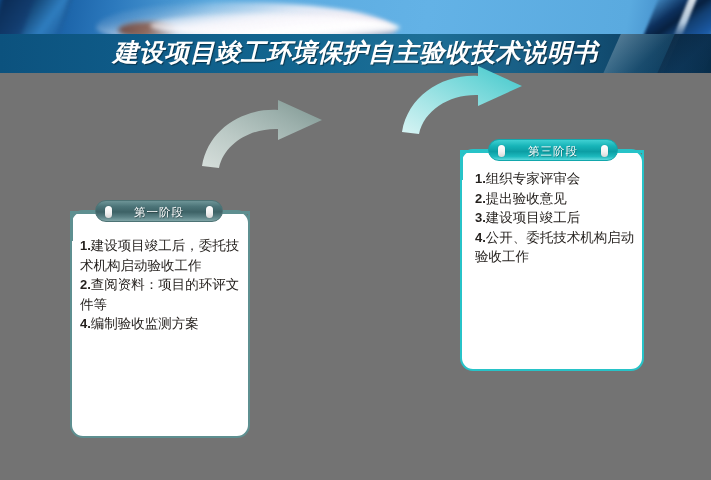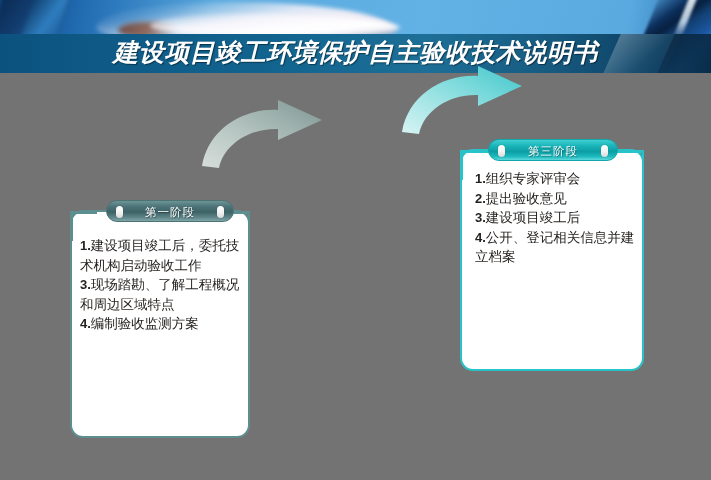--- a/index.html
+++ b/index.html
@@ -231,21 +231,21 @@
     font-family: "Liberation Sans", "DejaVu Sans", sans-serif;
     font-weight: 700;
     font-size: 13px;
   }
   .line { white-space: nowrap; }
   .line.wrap { white-space: normal; }
 
   
   #stage-1 { left: 70px; top: 200px; width: 180px; height: 238px; }
   #stage-1 .card-body { top: 10px; height: 228px; }
-  #stage-1 .pill { left: 36px; top: 0px; width: 128px; }
+  #stage-1 .pill { left: 25px; top: 0px; width: 128px; }
   #stage-1 .card-text { left: 10px; top: 36px; width: 166px; }
 
   
   #stage-2 { left: 265px; top: 172px; width: 180px; height: 230px; }
   #stage-2 .card-body { top: 10px; height: 220px; }
   #stage-2 .pill { left: 25px; top: 0px; width: 128px; }
   #stage-2 .card-text { left: 12px; top: 36px; width: 164px; }
 
   
   #stage-3 { left: 460px; top: 139px; width: 184px; height: 274px; }
@@ -308,21 +308,21 @@
     <div class="card-body"></div>
 
     <div class="pill">
       <span class="pill-label">第一阶段</span>
       <span class="knob knob-l"></span>
       <span class="knob knob-r"></span>
     </div>
 
     <div class="card-text">
       <div class="line wrap"><span class="num">1.</span><span>建设项目竣工后，委托技术机构启动验收工作</span></div>
-      <div class="line wrap"><span class="num">3.</span><span>现场踏勘、了解工程概况和周边区域特点</span></div>
+      <div class="line wrap"><span class="num">2.</span><span>查阅资料：项目的环评文件等</span></div>
       <div class="line wrap"><span class="num">4.</span><span>编制验收监测方案</span></div>
     </div>
   </div>
 
 
   <div class="stage-card theme-3" id="stage-3">
     <div class="connector connector-v" style="left:0px; top:11px; width:2.5px; height:30px;"></div>
     <div class="connector connector-h" style="left:0px; top:11px; width:30px; height:2.5px;"></div>
     <div class="connector connector-v" style="left:181.5px; top:11px; width:2.5px; height:30px;"></div>
     <div class="connector connector-h" style="left:155px; top:11px; width:29px; height:2.5px;"></div>
@@ -332,17 +332,17 @@
     <div class="pill">
       <span class="pill-label">第三阶段</span>
       <span class="knob knob-l"></span>
       <span class="knob knob-r"></span>
     </div>
 
     <div class="card-text">
       <div class="line"><span class="num">1.</span><span>组织专家评审会</span></div>
       <div class="line"><span class="num">2.</span><span>提出验收意见</span></div>
       <div class="line"><span class="num">3.</span><span>建设项目竣工后</span></div>
-      <div class="line wrap"><span class="num">4.</span><span>公开、登记相关信息并建立档案</span></div>
+      <div class="line wrap"><span class="num">4.</span><span>公开、委托技术机构启动验收工作</span></div>
     </div>
   </div>
 
 </div>
 
 </body></html>

